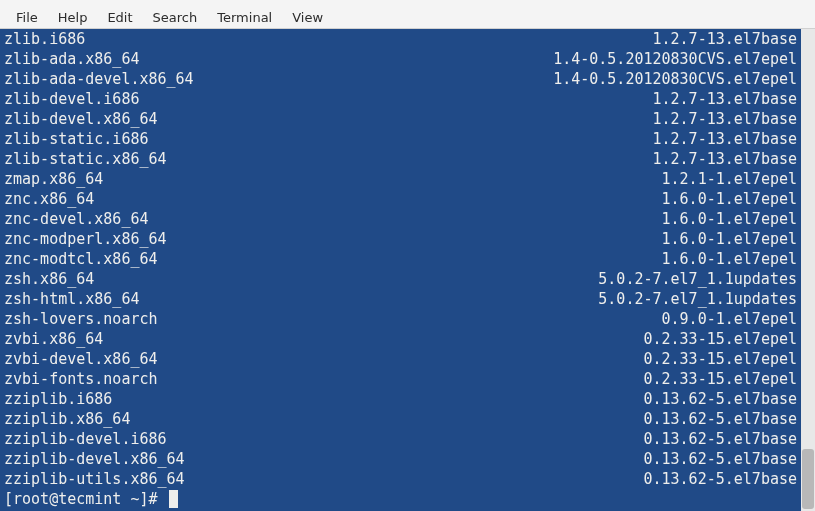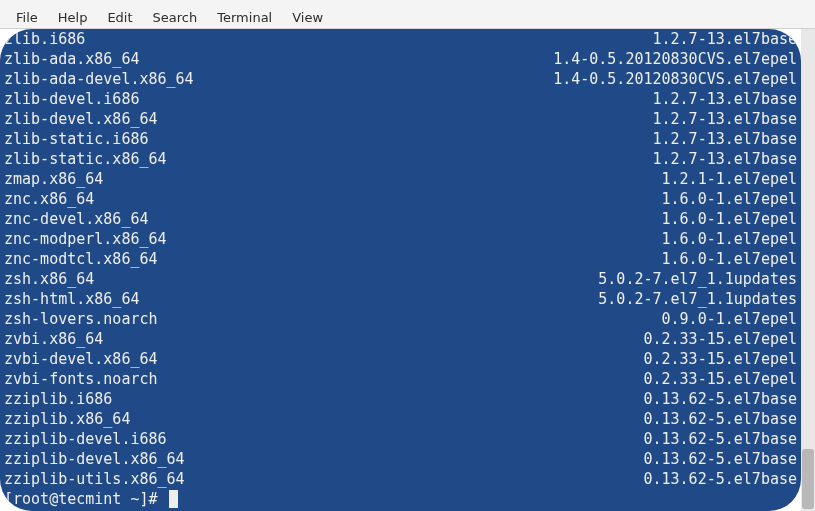--- a/index.html
+++ b/index.html
@@ -42,21 +42,20 @@
   .terminal {
     flex: 1;
     background: #204a87; 
     color: #eeeeec;
     font-family: "DejaVu Sans Mono","Liberation Mono","Consolas",monospace;
     font-size: 15px;
     line-height: 20px;
     padding: 0 4px 2px 4px;
     overflow: hidden;
     white-space: pre;
-    border-radius: 32px;
   }
   .terminal .row {
     display: flex;
   }
   .terminal .col-pkg  { width: 51ch; }
   .terminal .col-ver  { width: 40ch; text-align: right; }
   .terminal .col-repo { flex: 1; }
   .prompt-line {
     display: flex;
     align-items: center;

